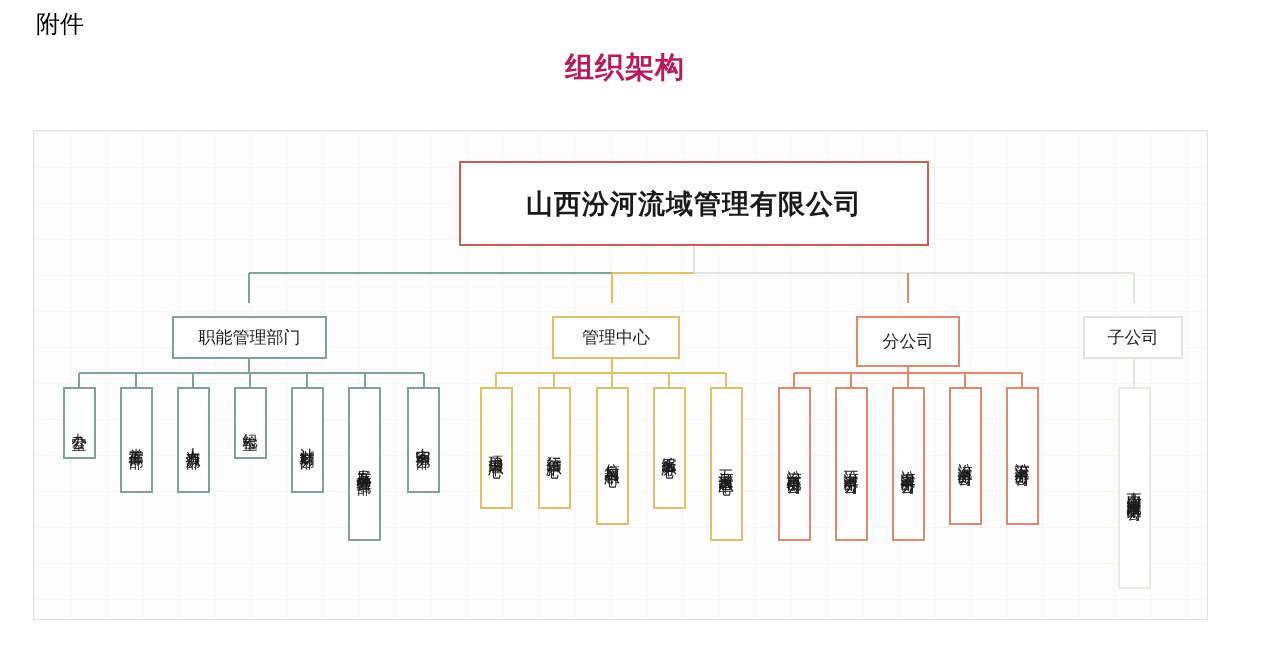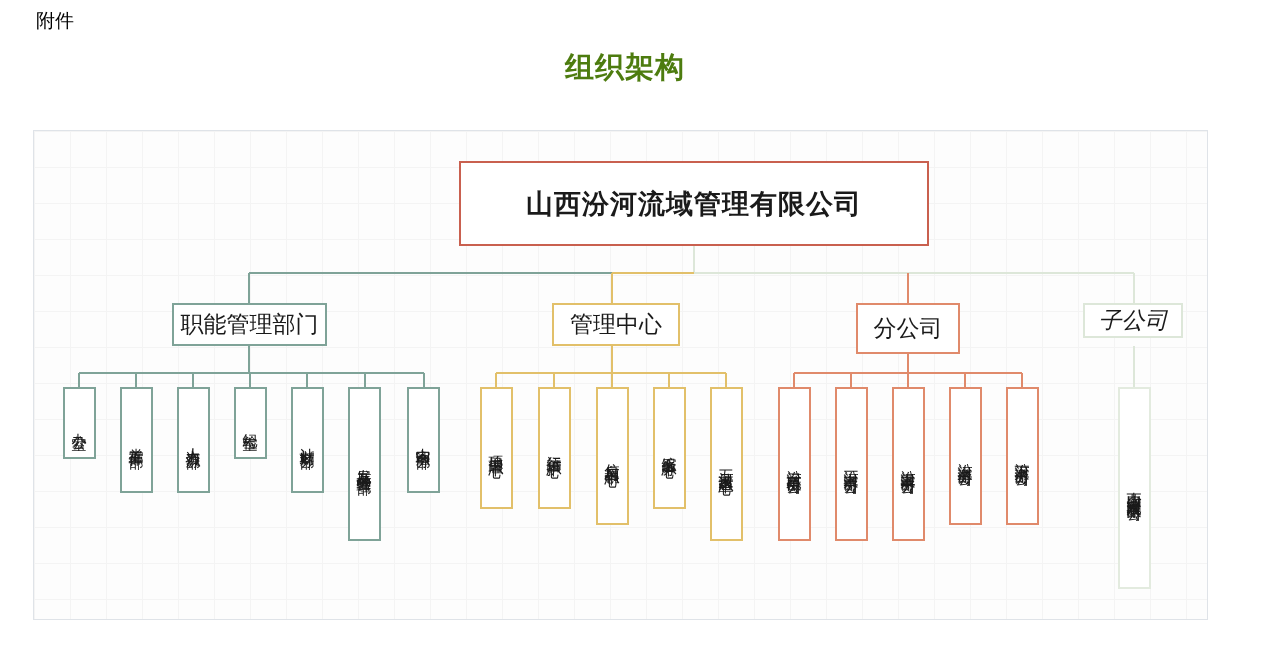--- a/index.html
+++ b/index.html
@@ -13,33 +13,33 @@
     position: relative;
     font-family: "Liberation Sans", "DejaVu Sans", sans-serif;
     overflow: hidden;
   }
 
   
   #attachment-label {
     position: absolute;
     left: 36px;
     top: 10px;
-    font-size: 19px;
+    font-size: 24px;
     color: #000;
     line-height: 1.2;
   }
   #page-title {
     position: absolute;
     left: 0;
     top: 48px;
     width: 1250px;
     text-align: center;
     font-size: 29px;
     font-weight: bold;
-    color: #4d7c0f;
+    color: #be185d;
     letter-spacing: 1px;
   }
 
   
   #chart-canvas {
     position: absolute;
     left: 33px;
     top: 130px;
     width: 1175px;
     height: 490px;
@@ -69,21 +69,22 @@
     justify-content: center;
     color: #1a1a1a;
   }
   .node.root {
     border: 2px solid #c9604f;
     font-size: 27px;
     font-weight: bold;
     letter-spacing: 1px;
   }
   .node.lvl2 {
-    font-size: 23px;
+    font-size: 17px;
+    margin-top: 13px;
   }
   .node.lvl2.green  { border: 2px solid #7fa398; }
   .node.lvl2.gold   { border: 2px solid #e2c06a; }
   .node.lvl2.orange { border: 2px solid #e08a6b; }
   .node.lvl2.paleg  { border: 2px solid #dde7d9; }
 
   .node.leaf {
     font-size: 15px;
     writing-mode: vertical-rl;
     text-orientation: upright;
@@ -156,21 +157,21 @@
   </div>
 
   <div class="node lvl2 gold" style="left:518px; top:172px; width:128px; height:43px;">
     <span>管理中心</span>
   </div>
 
   <div class="node lvl2 orange" style="left:822px; top:172px; width:104px; height:51px;">
     <span>分公司</span>
   </div>
 
-  <div class="node lvl2 paleg" style="left:1049px; top:172px; width:100px; height:35px;font-style:italic;">
+  <div class="node lvl2 paleg" style="left:1049px; top:172px; width:100px; height:43px;">
     <span>子公司</span>
   </div>
 
   <div class="node leaf green" style="left:29px; top:256px; width:33px; height:72px;">
     <span>办公室</span>
   </div>
   <div class="node leaf green" style="left:86px; top:256px; width:33px; height:106px;">
     <span>党群工作部</span>
   </div>
   <div class="node leaf green" style="left:143px; top:256px; width:33px; height:106px;">

